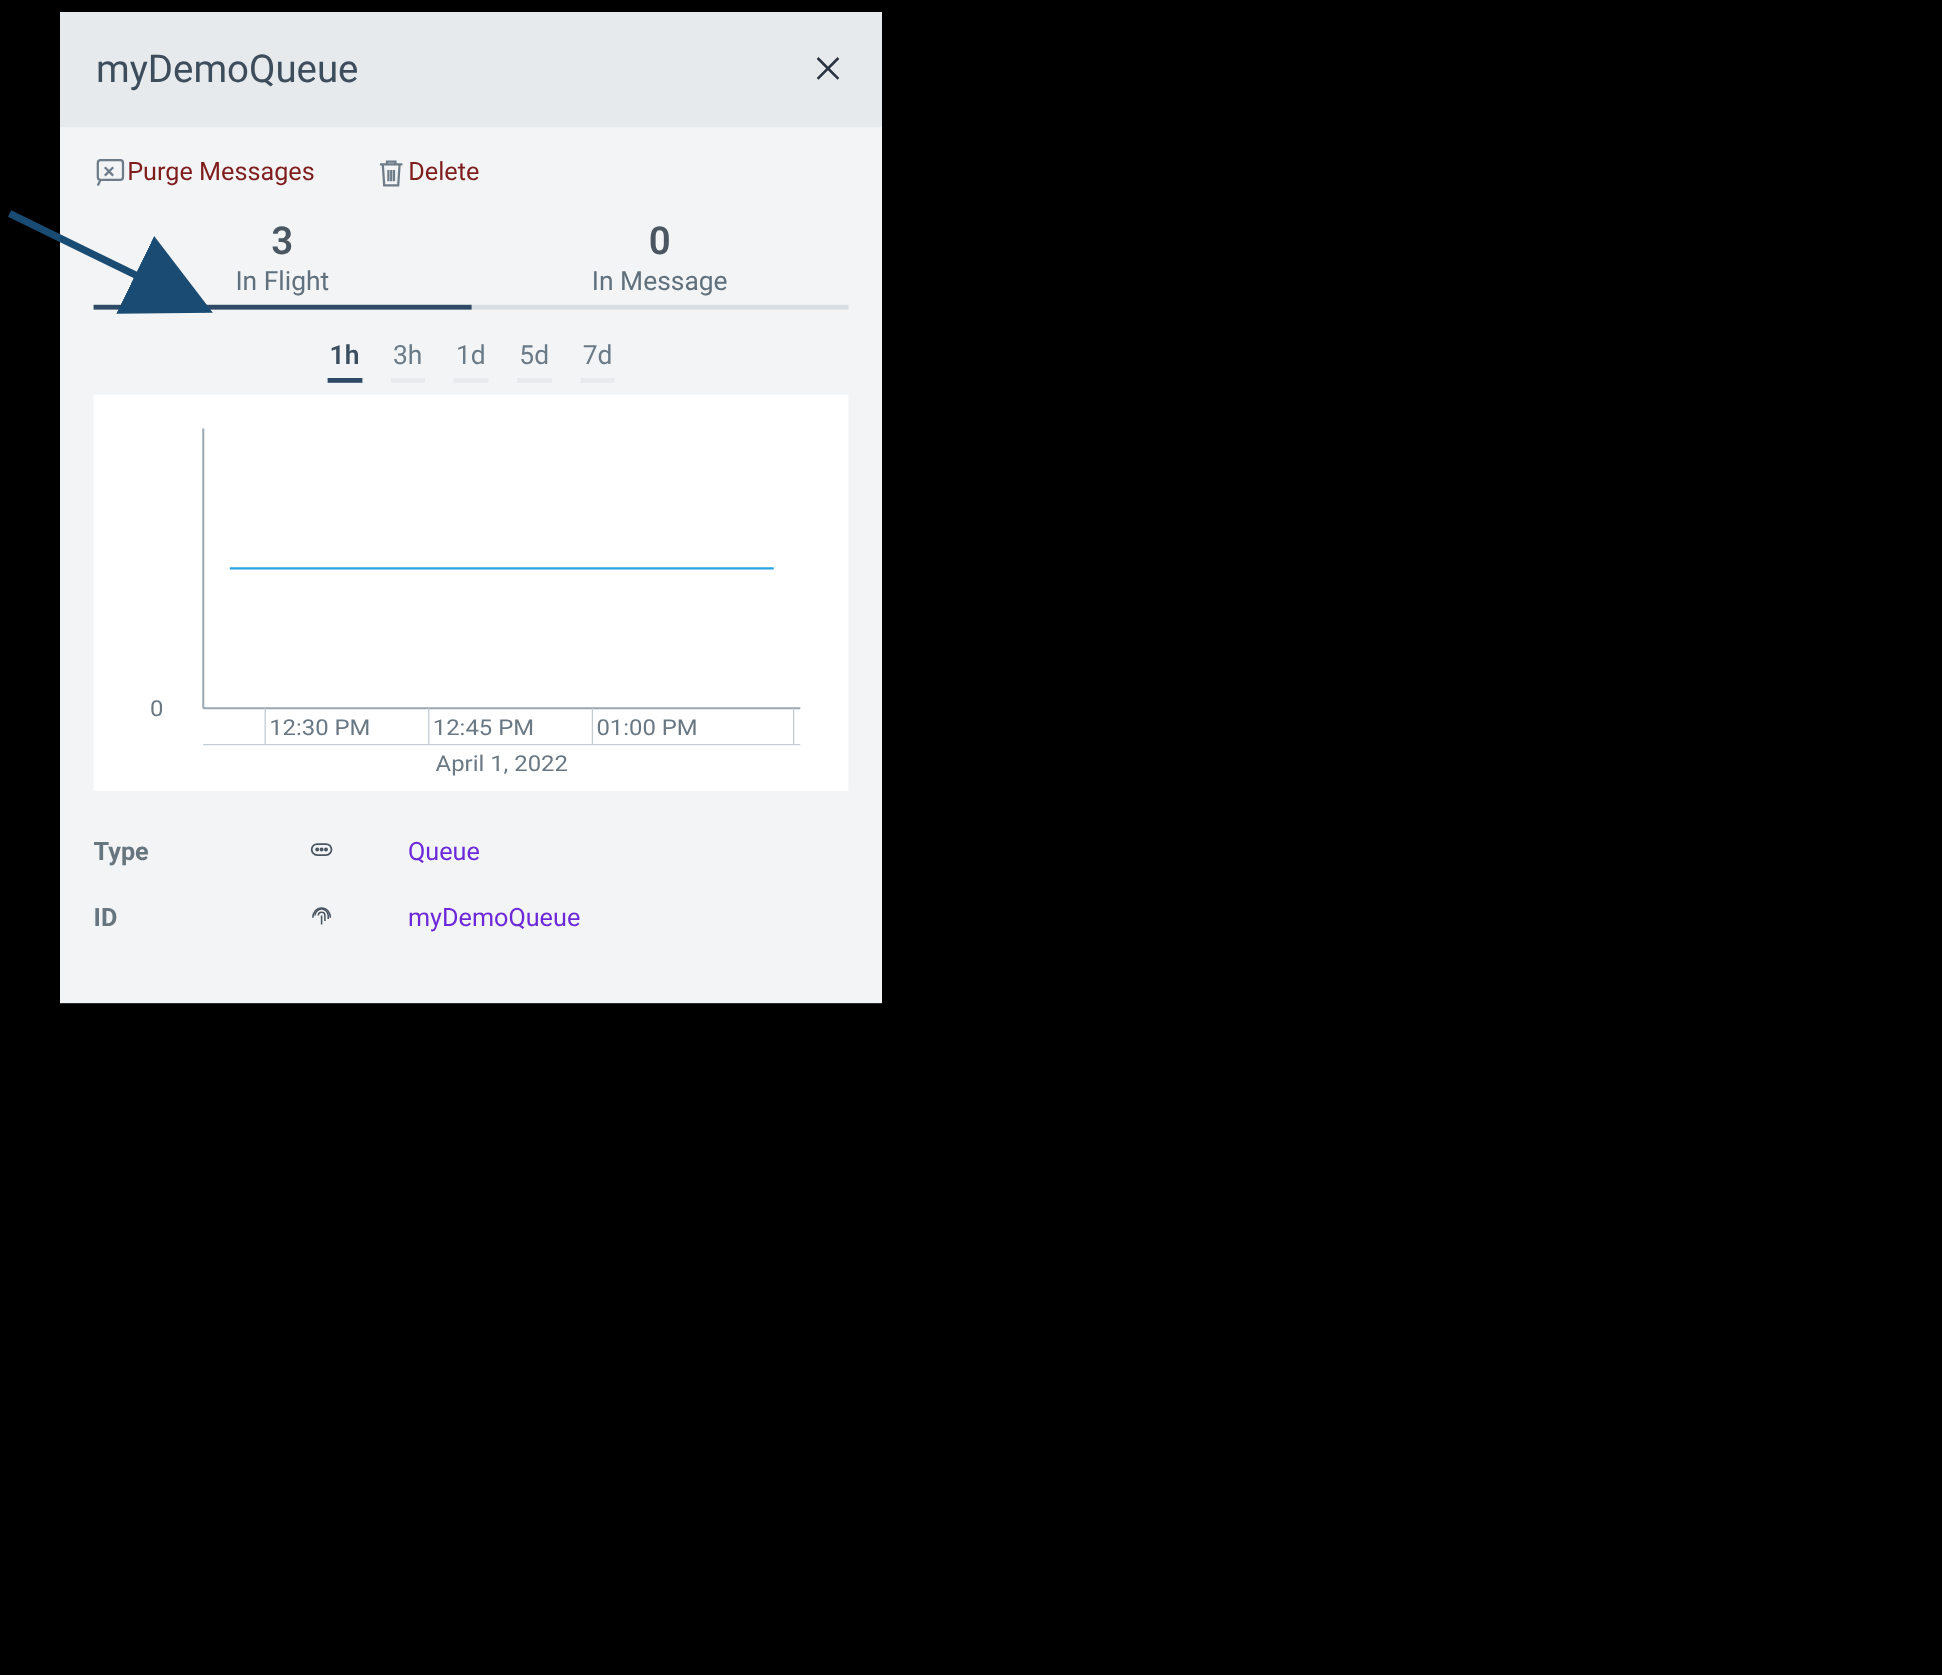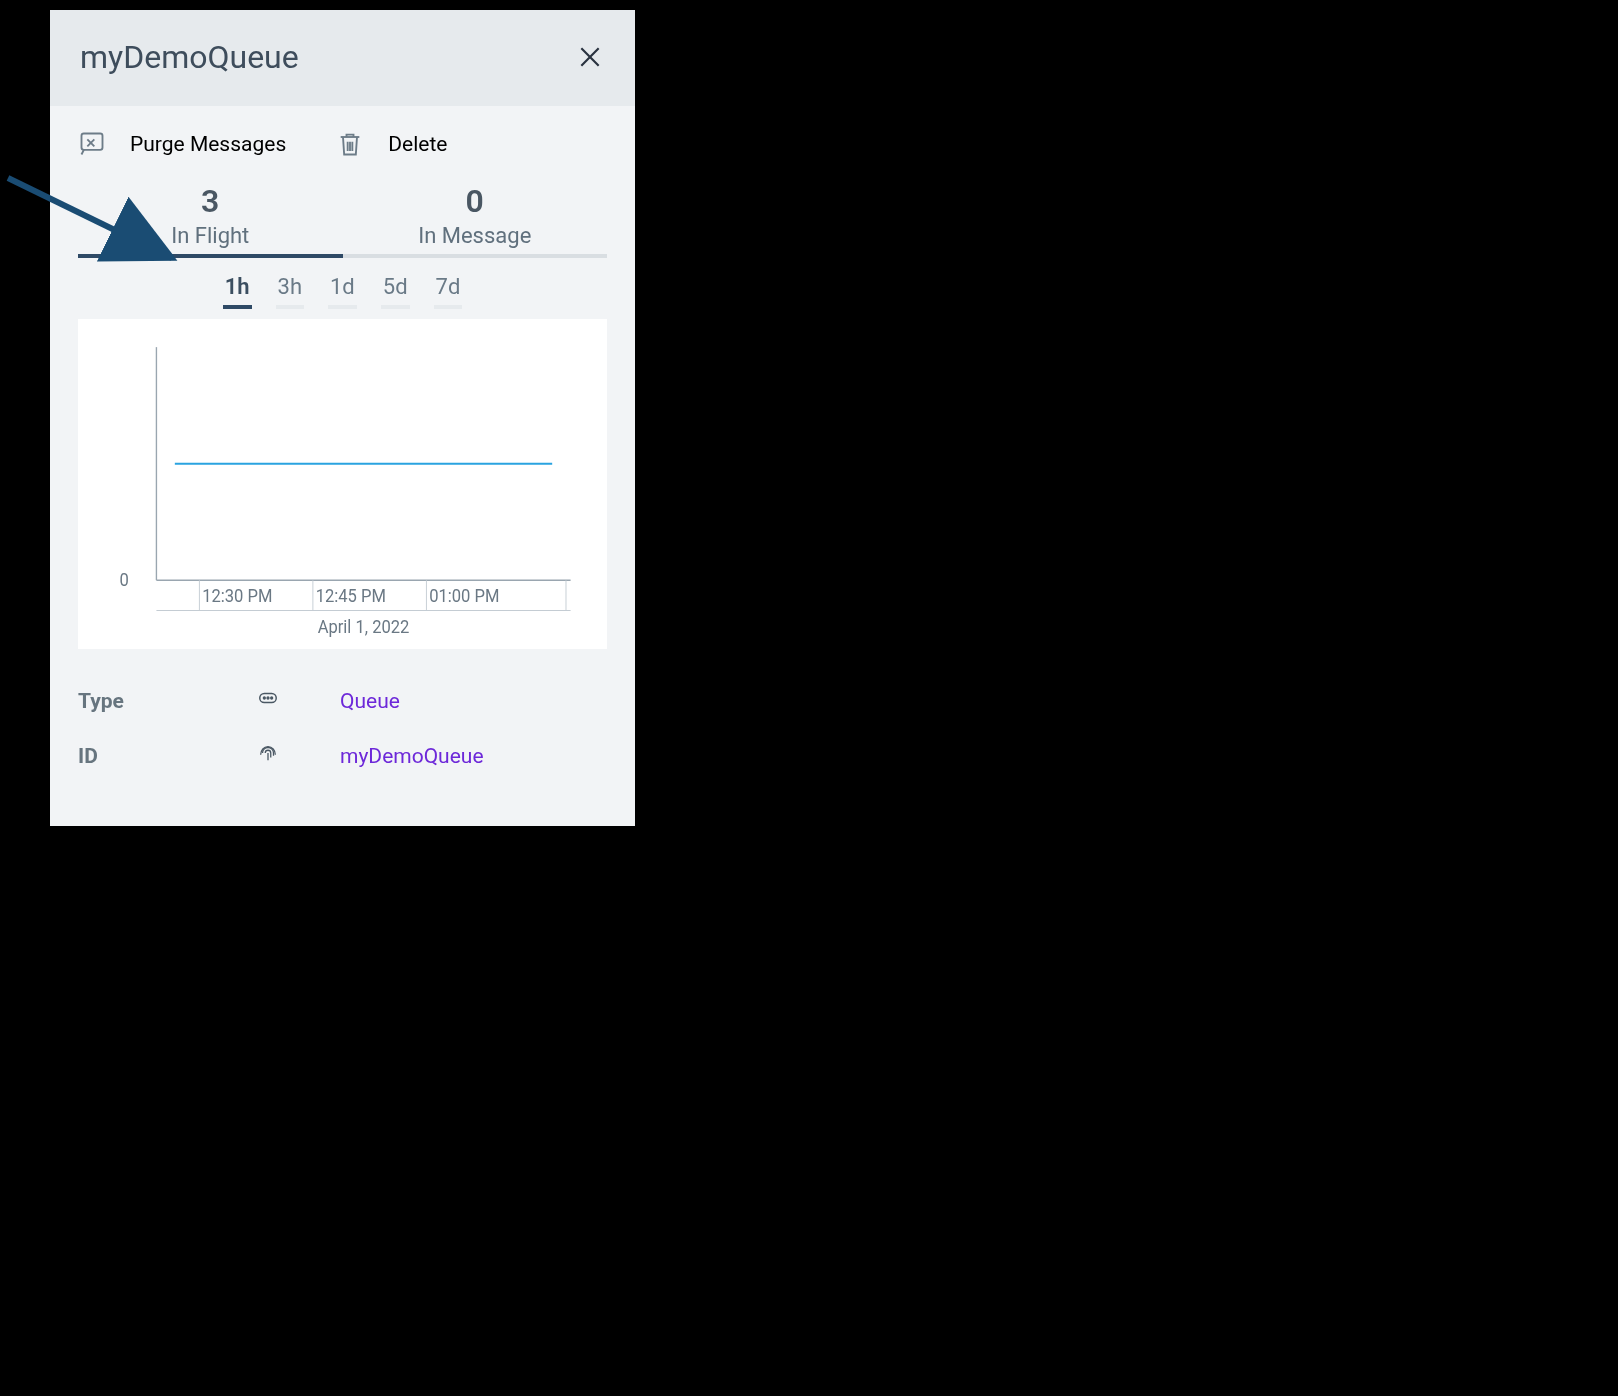--- a/index.html
+++ b/index.html
@@ -9,21 +9,21 @@
     background: #000;
     color: #3a4b5c;
     width: 1618px;
     height: 1396px;
     overflow: hidden;
   }
   .panel {
     position: absolute;
     left: 50px;
     top: 10px;
-    width: 585px;
+    width: 685px;
     background: #f2f4f6;
   }
   .panel-header {
     background: #e6eaed;
     padding: 28px 30px 30px 30px;
     display: flex;
     align-items: center;
     justify-content: space-between;
   }
   .panel-title {
@@ -42,22 +42,22 @@
   .panel-body { padding: 24px 28px 30px 28px; }
   .actions {
     display: flex;
     gap: 50px;
     align-items: center;
     margin-bottom: 26px;
   }
   .action {
     display: flex;
     align-items: center;
-    gap: 24px;
-    color: #000000;
+    gap: 0;
+    color: #7f1d1d;
     font-size: 21px;
     cursor: pointer;
   }
   .action svg { width: 28px; height: 28px; }
 
   .metrics {
     display: flex;
     position: relative;
   }
   .metric {
@@ -86,21 +86,21 @@
   .metrics-underline .active {
     height: 100%;
     width: 50%;
     background: #2f4a66;
   }
 
   .time-tabs {
     display: flex;
     justify-content: center;
     gap: 24px;
-    margin-top: 14px;
+    margin-top: 24px;
     font-size: 22px;
     color: #6a7a87;
   }
   .time-tab {
     cursor: pointer;
     padding: 2px 2px 6px 2px;
     border-bottom: 4px solid transparent;
   }
   .time-tab.active {
     font-weight: 600;

